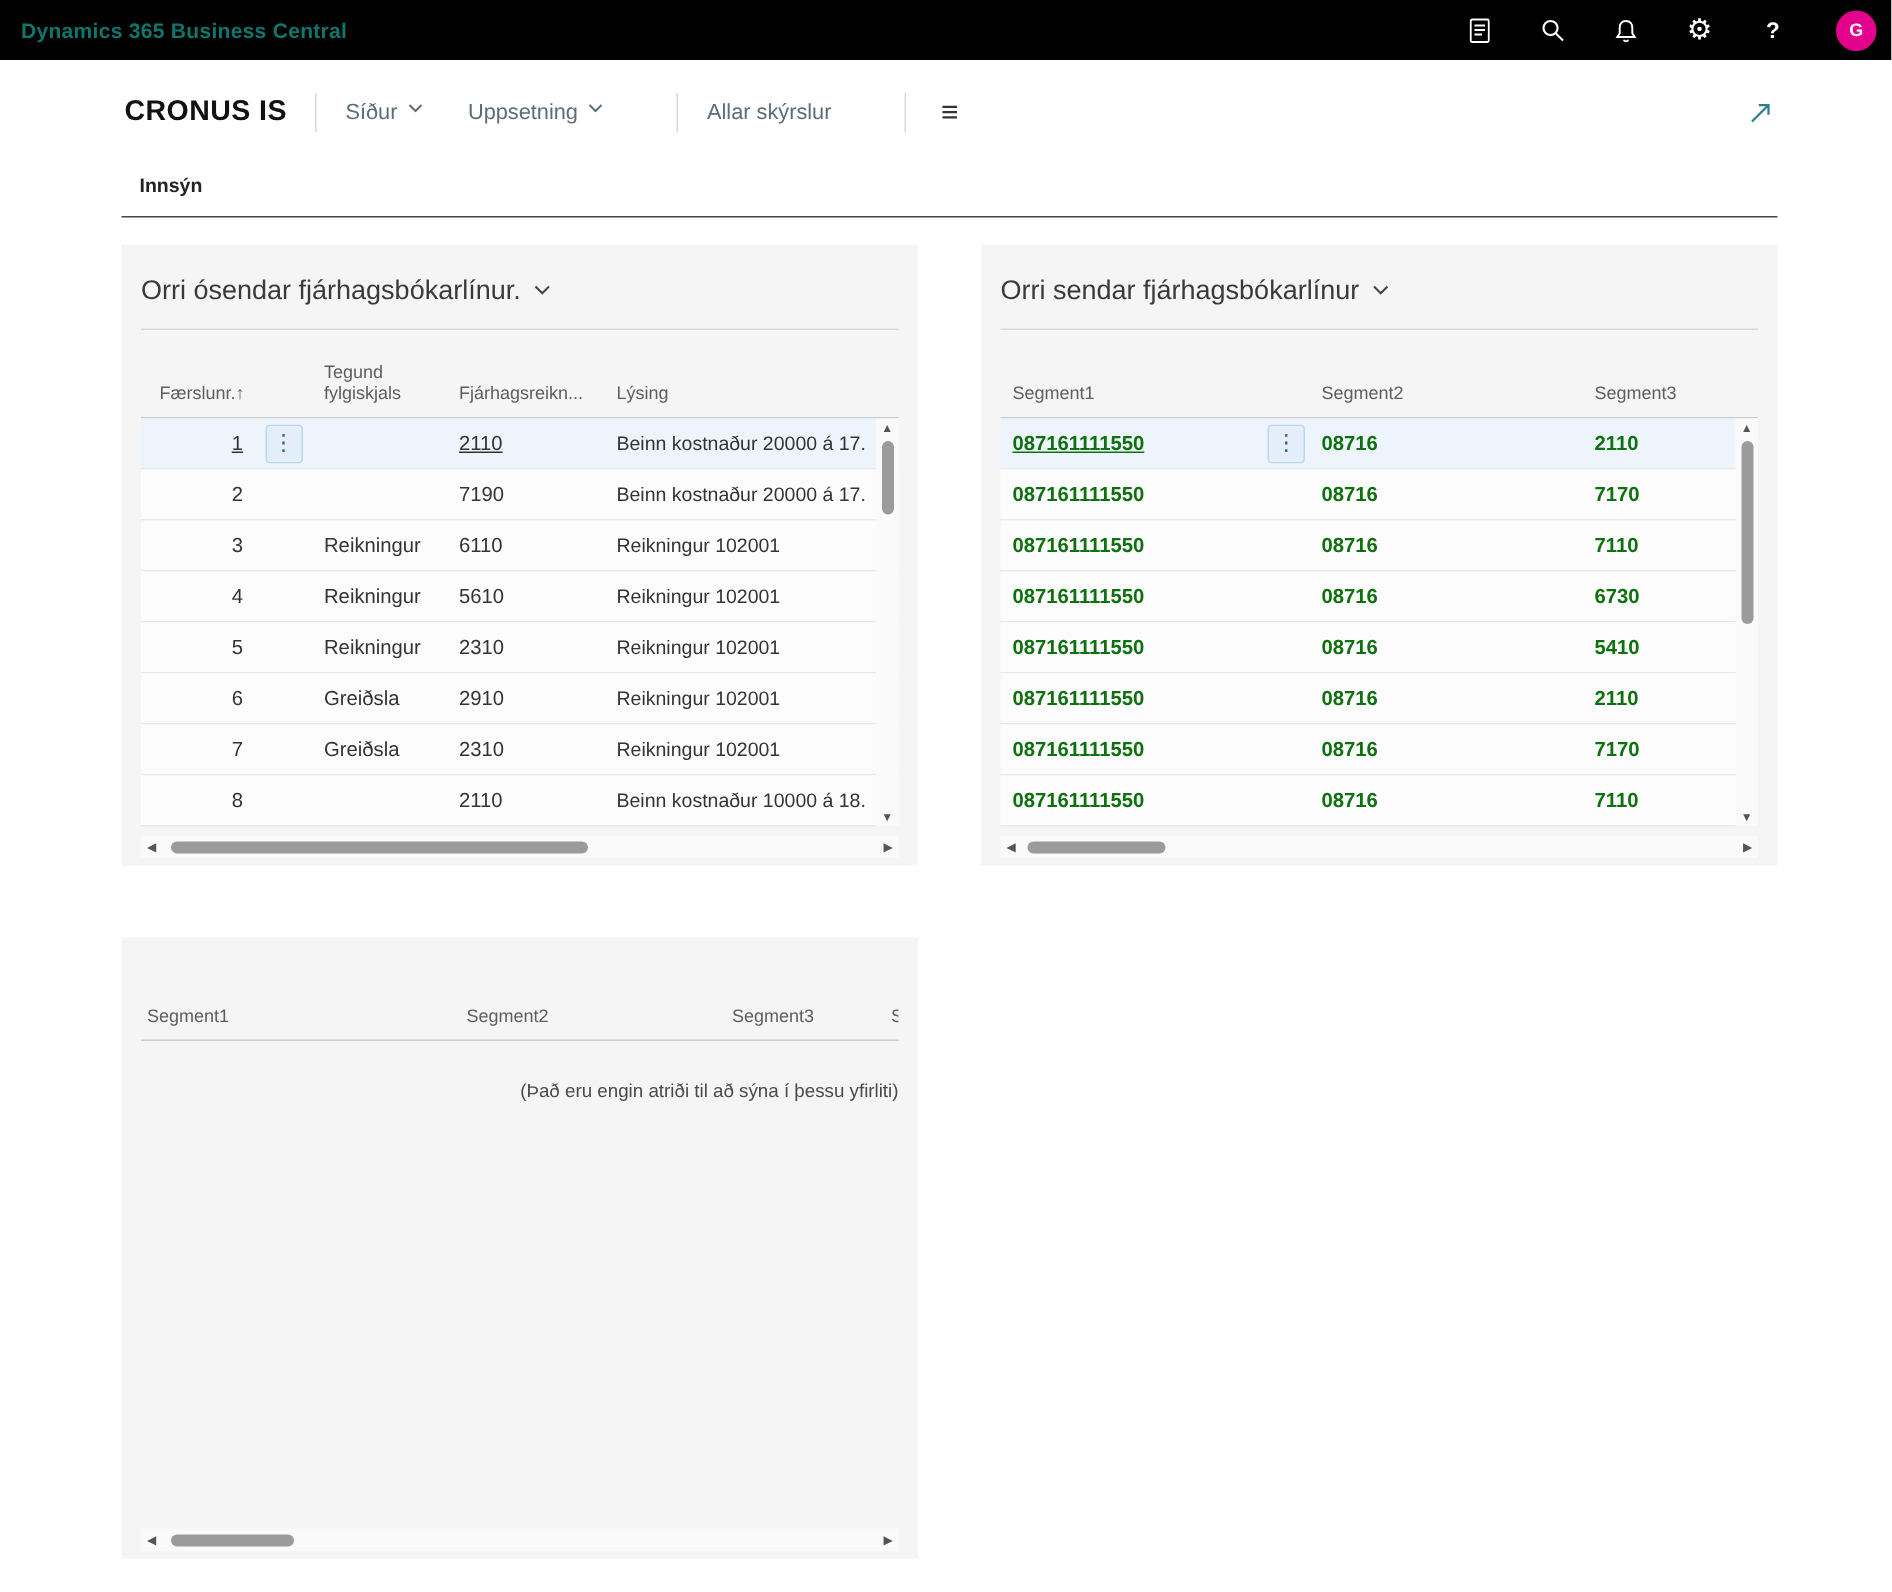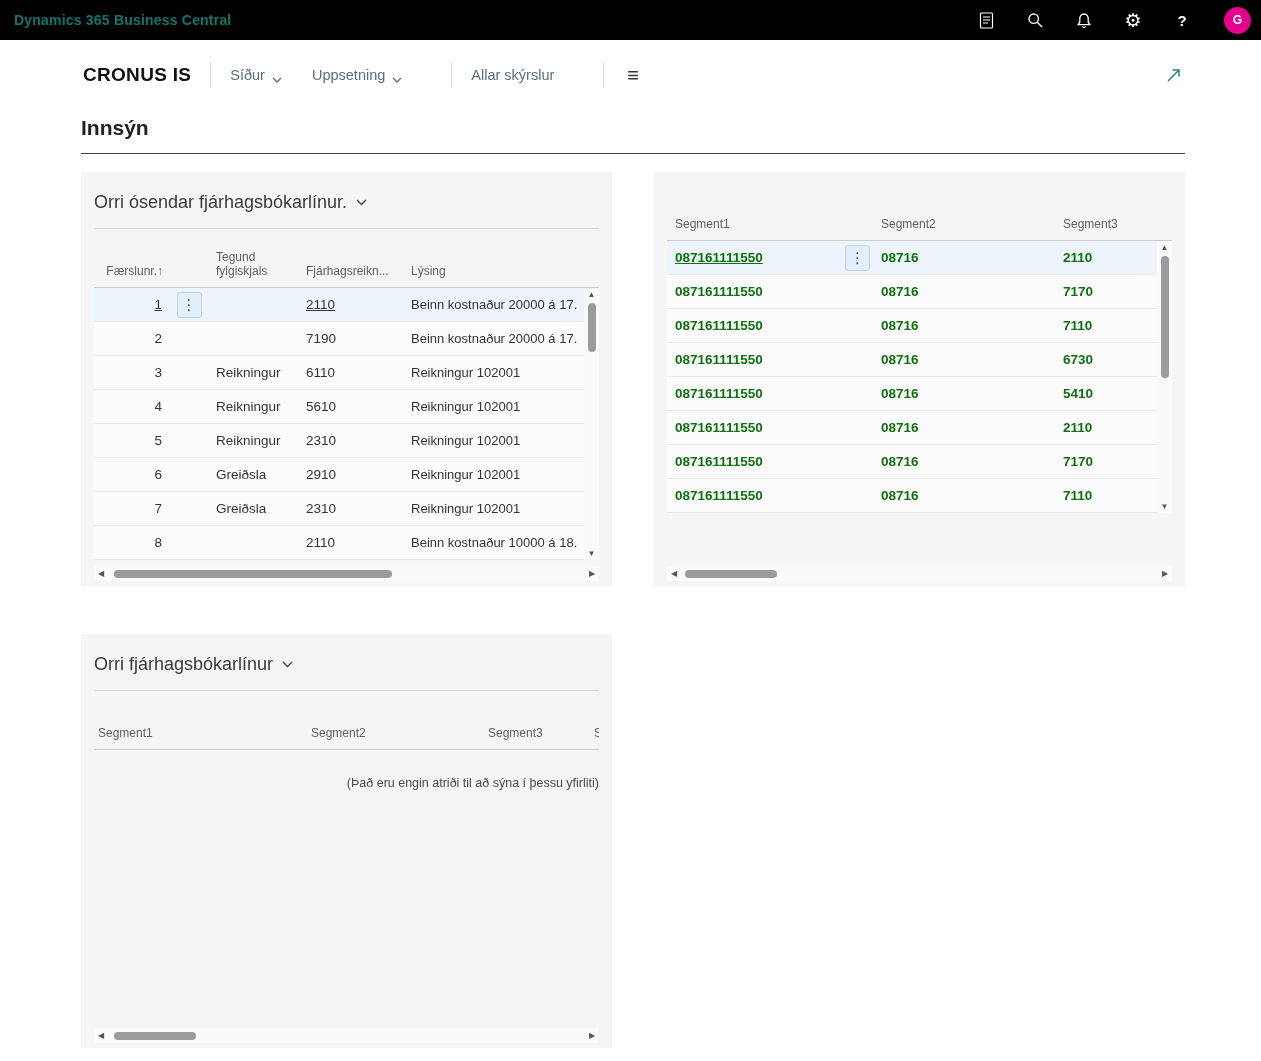--- a/index.html
+++ b/index.html
@@ -17,28 +17,28 @@
   .tb-icon svg { display: block; }
   .tb-icon.gear { font-size: 19px; line-height: 1; }
   .tb-icon.help { font-size: 15px; font-weight: 600; }
   .avatar { width: 27px; height: 27px; border-radius: 50%; color: #fff; font-size: 12px; font-weight: 700;
             display: flex; align-items: center; justify-content: center; margin-left: 2px; cursor: pointer; }
 
   
   .subheader { display: flex; align-items: center; padding: 22px 80px 0 83px; }
   .company { font-size: 19px; font-weight: 700; color: #111; letter-spacing: .3px; cursor: pointer; }
   .vsep { width: 1px; height: 26px; background: #d8d8d8; margin: 0 19px; flex: 0 0 auto; }
-  .nav-item { display: flex; align-items: flex-end; gap: 7px; font-size: 14.5px; color: #5b6d78; margin-right: 30px; cursor: pointer; }
+  .nav-item { display: flex; align-items: flex-start; gap: 7px; font-size: 14.5px; color: #5b6d78; margin-right: 30px; cursor: pointer; }
   .nav-item svg { margin-top: 2px; }
   .hamburger { font-size: 20px; color: #333; margin-left: 4px; cursor: pointer; }
   .expand { margin-left: auto; cursor: pointer; display: flex; }
 
   
   .section-head { margin: 28px 76px 0 81px; border-bottom: 1px solid #454545; padding-bottom: 13px; }
-  .section-head h2 { font-size: 21px; font-weight: 700; color: #222; }
+  .section-head h2 { font-size: 13px; font-weight: 700; color: #222; margin-left: 12px; }
 
   
   .cards { margin: 18px 76px 0 81px; display: grid; grid-template-columns: 531px 531px; column-gap: 42px; row-gap: 48px; }
   .card { background: #f5f5f5; height: 414px; padding: 10px 13px 5px; display: flex; flex-direction: column; position: relative; }
   .card-title { display: flex; align-items: center; gap: 9px; padding: 10px 0 15px; font-size: 18px; color: #3a3a3a;
                 border-bottom: 1px solid #d9d9d9; cursor: pointer; }
 
   
   .thead { display: grid; align-items: end; height: 59px; padding-bottom: 9px; border-bottom: 1px solid #cccccc;
            font-size: 12px; color: #605e5c; line-height: 14px; }
@@ -231,20 +231,26 @@
     <div class="hscroll">
       <span class="harrow">◀</span>
       <div class="htrack">
           <div class="hthumb h1"></div>
         </div>
       <span class="harrow">▶</span>
     </div>
   </section>
 
   <section class="card">
+    <div class="card-title">
+      <span>Orri sendar fjárhagsbókarlínur</span>
+      <svg width="11" height="7" viewBox="0 0 11 7" fill="none" stroke="#444" stroke-width="1.4">
+          <path d="M1 1l4.5 4.5L10 1"></path>
+        </svg>
+    </div>
     <div class="thead t2">
       <div class="th">Segment1</div>
       <div class="th">Segment2</div>
       <div class="th">Segment3</div>
       <div class="th clip">Se</div>
     </div>
     <div class="tbody">
       <div class="trow t2 sel">
           <div class="td s1wrap">
             <span class="seg link">087161111550</span>
@@ -319,26 +325,20 @@
     <div class="hscroll">
       <span class="harrow">◀</span>
       <div class="htrack">
           <div class="hthumb h2"></div>
         </div>
       <span class="harrow">▶</span>
     </div>
   </section>
 
   <section class="card">
-    <div class="card-title">
-      <span>Orri fjárhagsbókarlínur</span>
-      <svg width="11" height="7" viewBox="0 0 11 7" fill="none" stroke="#444" stroke-width="1.4">
-          <path d="M1 1l4.5 4.5L10 1"></path>
-        </svg>
-    </div>
     <div class="thead t3">
       <div class="th">Segment1</div>
       <div class="th">Segment2</div>
       <div class="th">Segment3</div>
       <div class="th clip">Se</div>
     </div>
     <div class="tbody">
       <div class="empty-msg">(Það eru engin atriði til að sýna í þessu yfirliti)</div>
     </div>
     <div class="hscroll">

